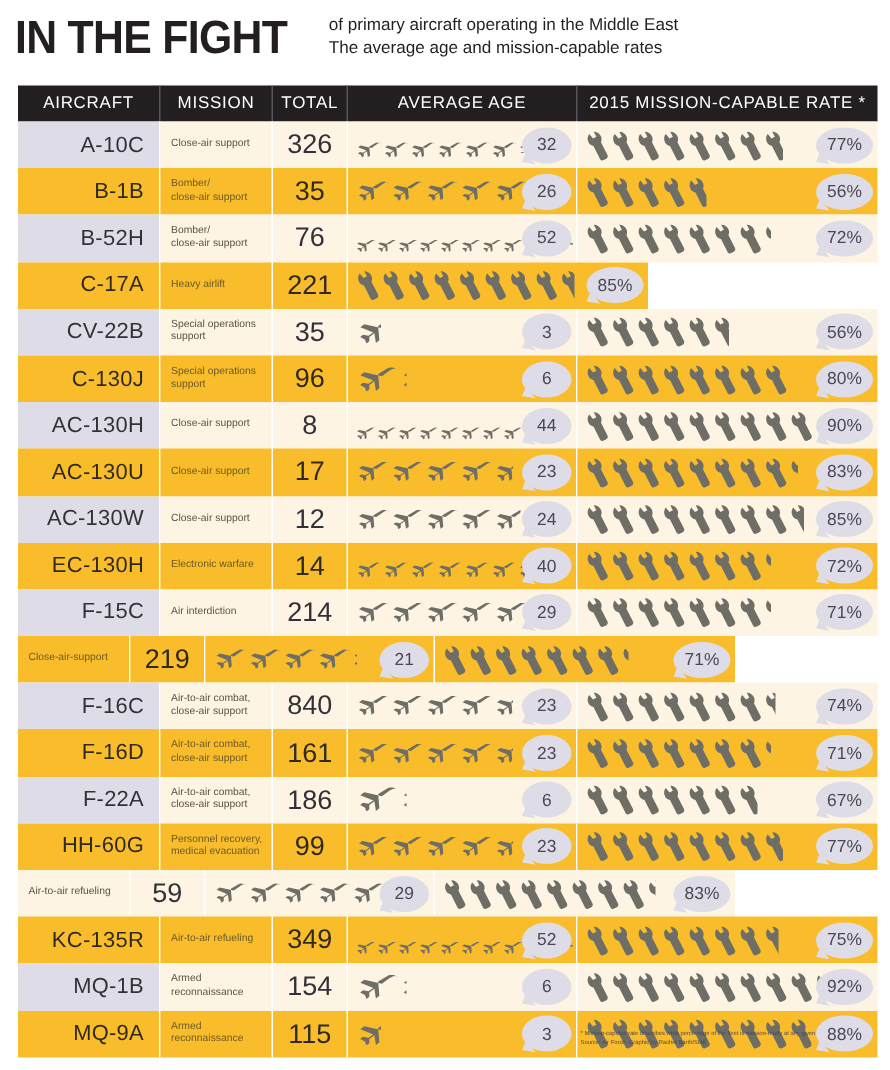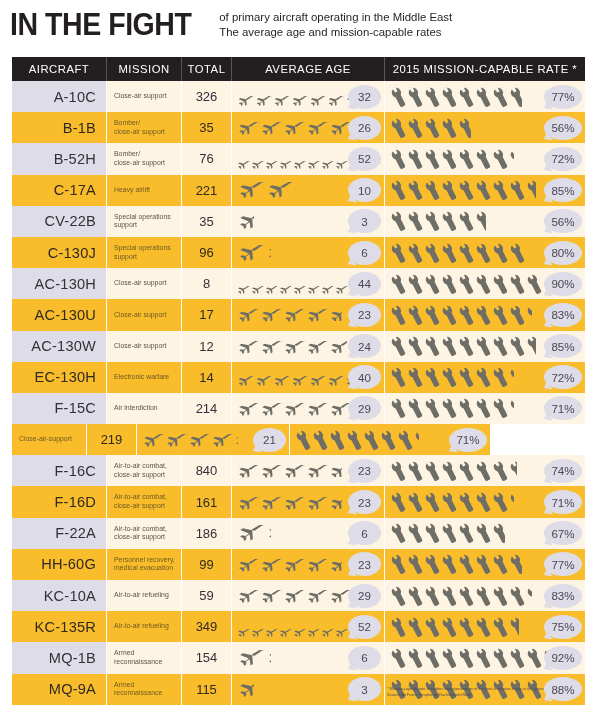--- a/index.html
+++ b/index.html
@@ -112,21 +112,21 @@
     padding-left: 7px; padding-right: 4px;
     font-size: 6.9px;
     line-height: 8.6px;
     color: #5c5348;
     border-right: 1px solid #ffffff;
   }
   .trow.even .cell.c-mission { color: #6b5a24; }
 
   .cell.c-total {
     justify-content: center;
-    font-size: 13px;
+    font-size: 18px;
     color: #333039;
     border-right: 1px solid #ffffff;
   }
   .trow.even .cell.c-total { color: #2f2a20; }
 
   .cell.c-age  { border-right: 1px solid #ffffff; padding-left: 4px; }
   .cell.c-rate { padding-left: 6px; }
 
   
   .iconstrip {
@@ -466,35 +466,20 @@
           </div>
         </div>
         <div class="trow even">
           <div class="cell c-aircraft">C-17A</div>
           <div class="cell c-mission">
             <div>
               <div>Heavy airlift</div>
             </div>
           </div>
           <div class="cell c-total">221</div>
-          <div class="cell c-age">
-            <div class="iconstrip">
-              <span style="display: inline-block; width: 30px; height: 16px; flex: 0 0 30px; margin-right: -1px;"><svg width="30" height="16" viewBox="0 0 30 16">
-                  <path fill="#6e6e66" d="M28.4 1.0 C27.6 0.2 25.8 0.6 24.0 1.9 L18.6 5.8 6.9 3.2 4.2 5.1 12.9 8.6 9.6 10.9 6.0 10.2 4.1 11.6 7.3 13.3 8.3 16.0 10.2 14.5 10.2 11.6 13.6 9.2 14.6 15.6 16.9 13.9 16.1 4.3 23.6 -0.1 C25.9 -1.3 29.2 1.8 28.4 1.0 Z"></path>
-                </svg></span>
-              <span style="display: inline-block; width: 30px; height: 16px; flex: 0 0 30px; margin-right: -1px;"><svg width="30" height="16" viewBox="0 0 30 16">
-                  <path fill="#6e6e66" d="M28.4 1.0 C27.6 0.2 25.8 0.6 24.0 1.9 L18.6 5.8 6.9 3.2 4.2 5.1 12.9 8.6 9.6 10.9 6.0 10.2 4.1 11.6 7.3 13.3 8.3 16.0 10.2 14.5 10.2 11.6 13.6 9.2 14.6 15.6 16.9 13.9 16.1 4.3 23.6 -0.1 C25.9 -1.3 29.2 1.8 28.4 1.0 Z"></path>
-                </svg></span>
-            </div>
-            <div class="badge">
-              <span class="bub"></span>
-              <span class="tail"></span>
-              <span class="btxt">10</span>
-            </div>
-          </div>
           <div class="cell c-rate">
             <div class="iconstrip">
               <span style="display: inline-block; width: 17px; height: 22px; flex: 0 0 17px; margin-right: 0px;"><svg width="17" height="22" viewBox="0 0 17 22">
                   <g transform="rotate(-27 8.5 11)">
                     <path fill="#6e6e66" d="M6.0 1.2 C 4.2 2.0 3.1 3.8 3.1 5.8 c 0 1.5 0.7 2.9 1.8 3.8 L 4.9 19.2 c 0 1.0 0.8 1.8 1.8 1.8 h 2.0 c 1.0 0 1.8-0.8 1.8-1.8 L 10.5 9.6 c 1.1-0.9 1.8-2.3 1.8-3.8 0-2.0-1.1-3.8-2.9-4.6 L 9.4 5.0 H 6.9 Z"></path>
                   </g>
                 </svg></span>
               <span style="display: inline-block; width: 17px; height: 22px; flex: 0 0 17px; margin-right: 0px;"><svg width="17" height="22" viewBox="0 0 17 22">
                   <g transform="rotate(-27 8.5 11)">
                     <path fill="#6e6e66" d="M6.0 1.2 C 4.2 2.0 3.1 3.8 3.1 5.8 c 0 1.5 0.7 2.9 1.8 3.8 L 4.9 19.2 c 0 1.0 0.8 1.8 1.8 1.8 h 2.0 c 1.0 0 1.8-0.8 1.8-1.8 L 10.5 9.6 c 1.1-0.9 1.8-2.3 1.8-3.8 0-2.0-1.1-3.8-2.9-4.6 L 9.4 5.0 H 6.9 Z"></path>
@@ -1520,21 +1505,20 @@
                 </svg></span>
             </div>
             <div class="badge rate">
               <span class="bub"></span>
               <span class="tail"></span>
               <span class="btxt">77%</span>
             </div>
           </div>
         </div>
         <div class="trow odd">
-          <div class="cell c-aircraft">KC-10A</div>
           <div class="cell c-mission">
             <div>
               <div>Air-to-air refueling</div>
             </div>
           </div>
           <div class="cell c-total">59</div>
           <div class="cell c-age">
             <div class="iconstrip">
               <span style="display: inline-block; width: 24px; height: 13px; flex: 0 0 24px; margin-right: -1px;"><svg width="24" height="13" viewBox="0 0 30 16">
                   <path fill="#6e6e66" d="M28.4 1.0 C27.6 0.2 25.8 0.6 24.0 1.9 L18.6 5.8 6.9 3.2 4.2 5.1 12.9 8.6 9.6 10.9 6.0 10.2 4.1 11.6 7.3 13.3 8.3 16.0 10.2 14.5 10.2 11.6 13.6 9.2 14.6 15.6 16.9 13.9 16.1 4.3 23.6 -0.1 C25.9 -1.3 29.2 1.8 28.4 1.0 Z"></path>

